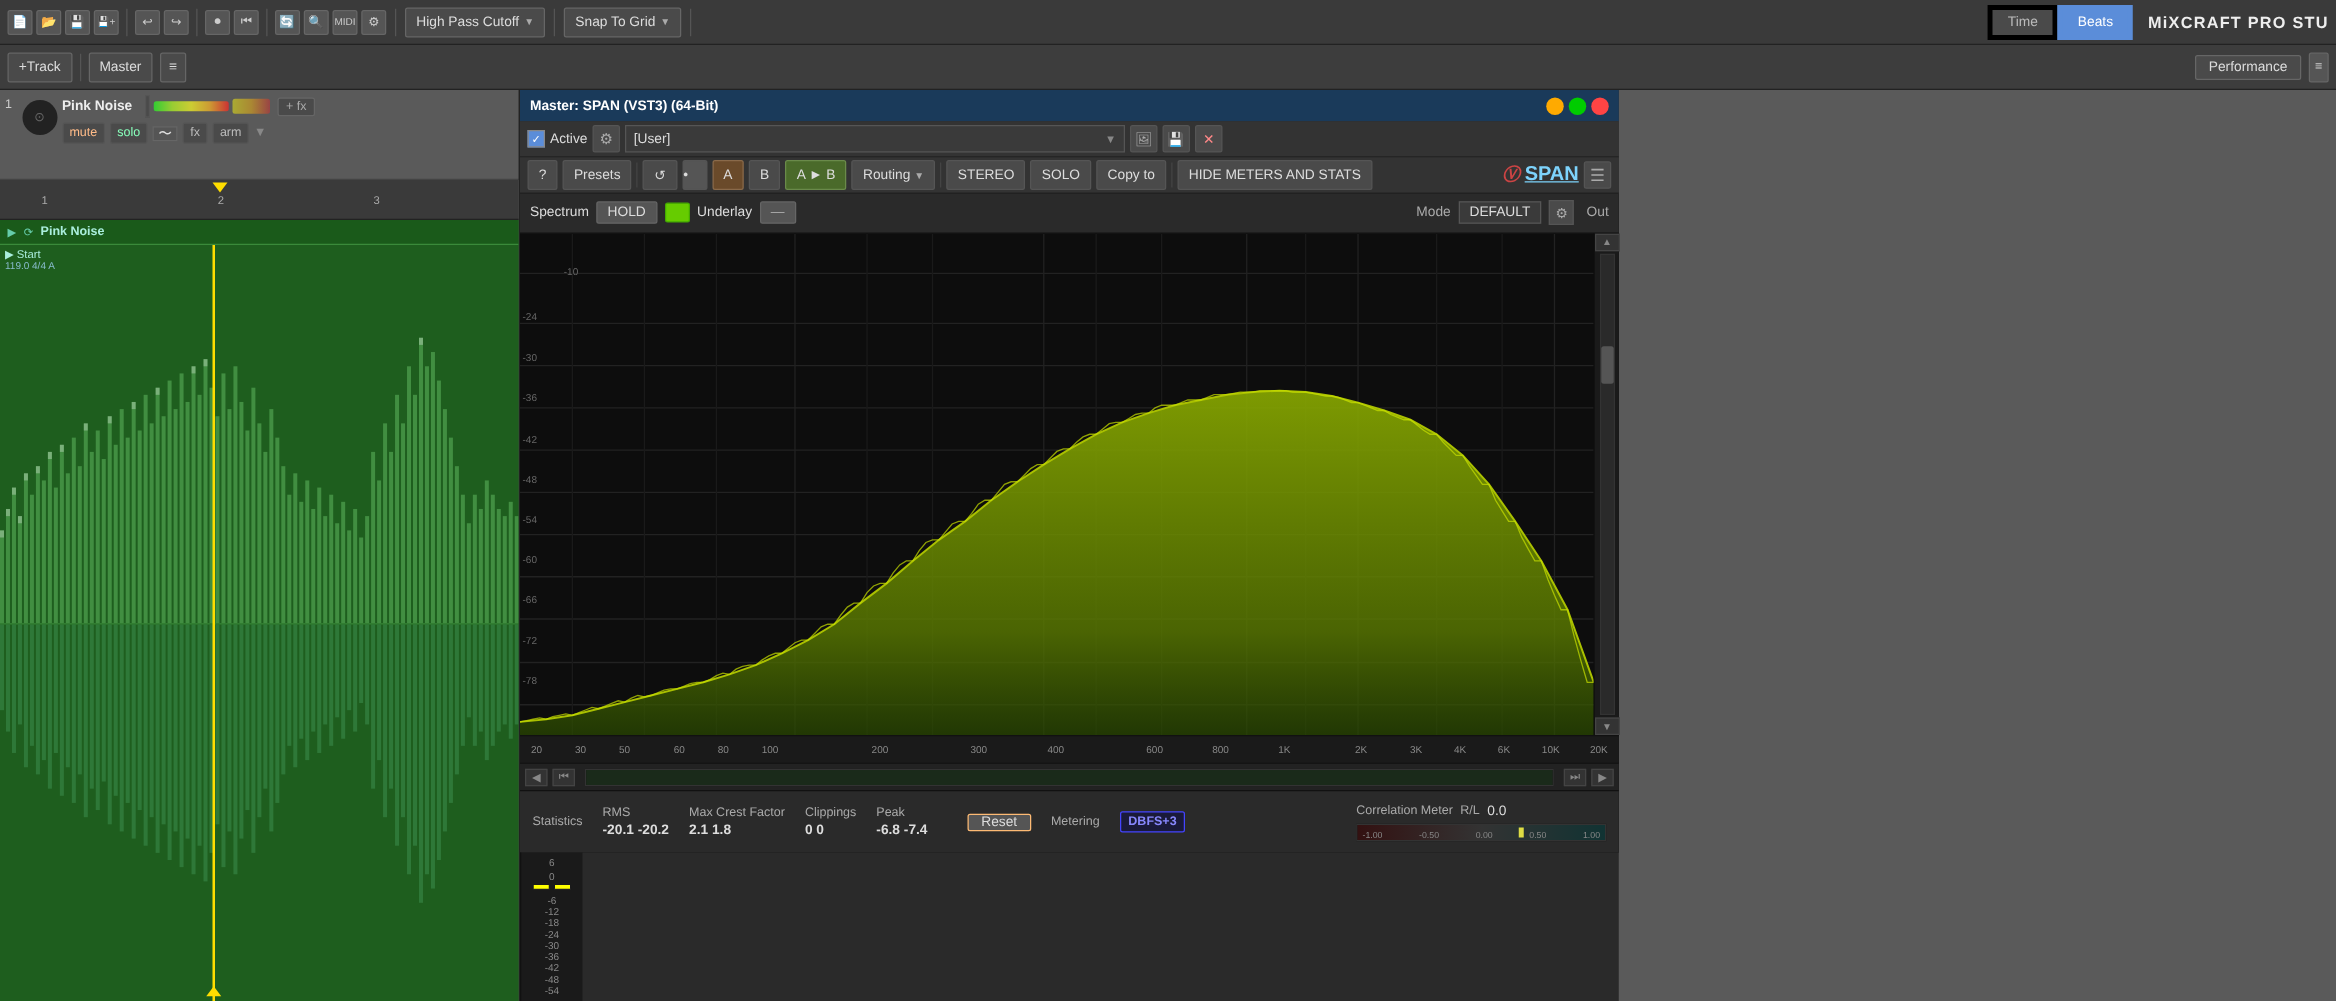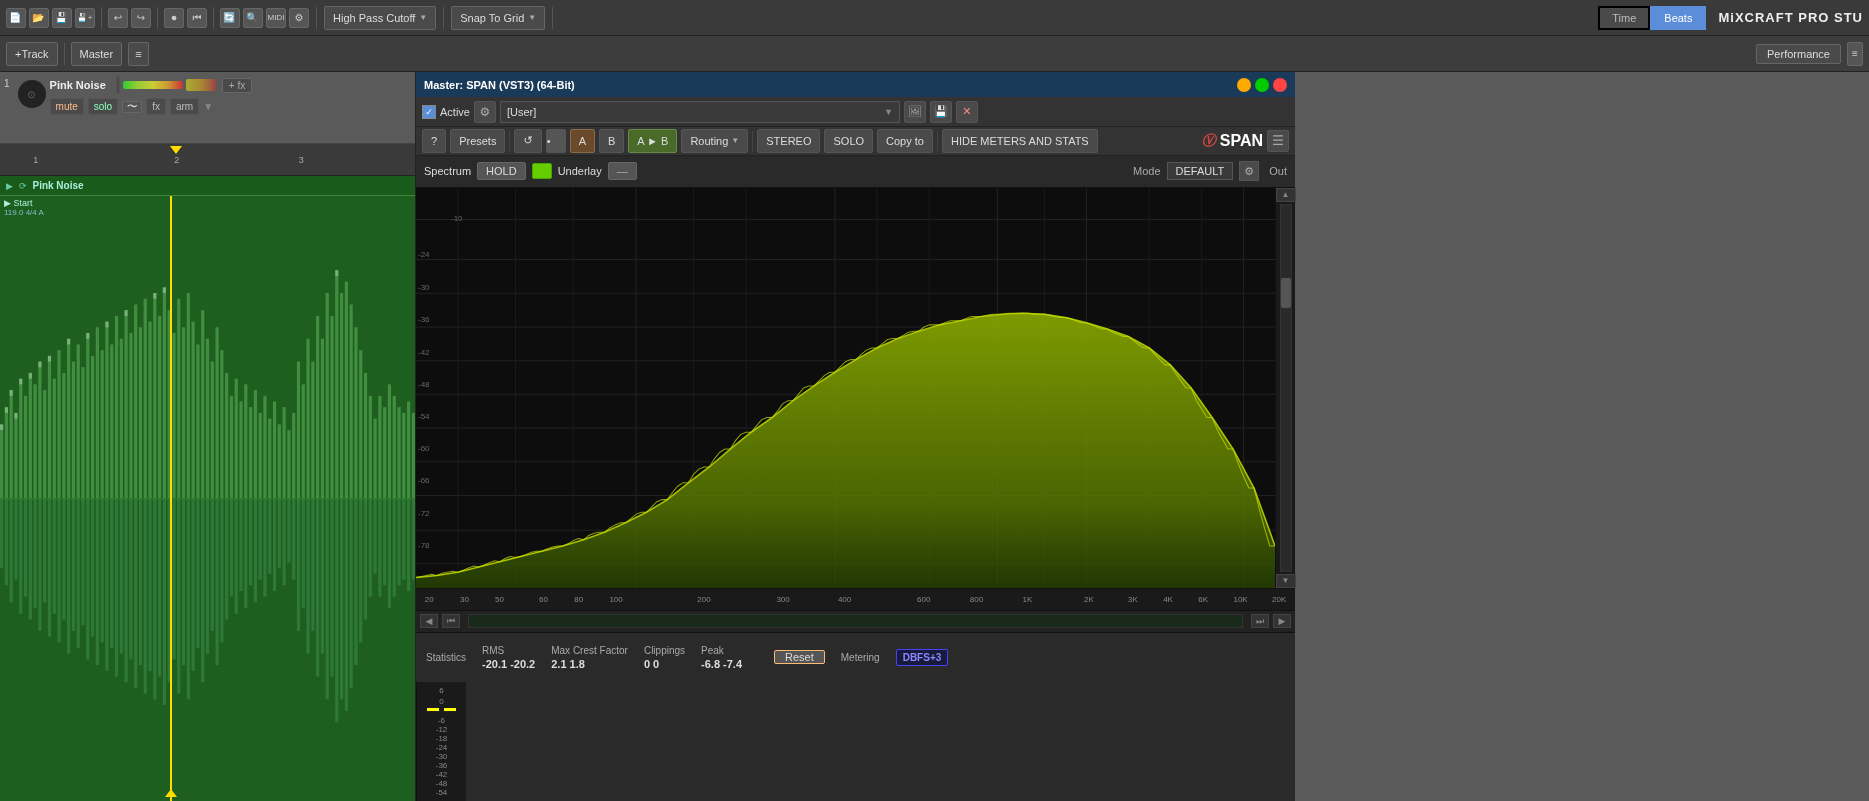--- a/index.html
+++ b/index.html
@@ -63,21 +63,21 @@
     }
     .dropdown-arrow { font-size: 8px; color: #aaa; }
 
     
     .time-beats-group {
       display: flex;
       margin-left: auto;
     }
     .time-btn {
       background: #4a4a4a;
-      border: 2px solid #000000;
+      border: 4px solid #000000;
       color: #bbb;
       padding: 4px 12px;
       font-size: 11px;
       cursor: pointer;
     }
     .time-btn.active {
       background: #5b8dd9;
       color: #fff;
       border-color: #5b8dd9;
     }
@@ -315,23 +315,24 @@
       background: #4a4a4a;
       border: 1px solid #555;
       color: #ddd;
       padding: 2px 8px;
       font-size: 11px;
       cursor: pointer;
       border-radius: 2px;
       height: 24px;
     }
     .span-logo-text {
-      color: #ffffff;
+      color: #7dd3fc;
       font-size: 16px;
       font-weight: bold;
+      text-decoration: underline;
     }
     .vst-menu-btn {
       background: #4a4a4a;
       border: 1px solid #555;
       color: #aaa;
       width: 22px;
       height: 22px;
       display: flex;
       align-items: center;
       justify-content: center;
@@ -1041,20 +1042,38 @@
           <span class="stat-value">0   0</span>
         </div>
         <div class="stat-group">
           <span class="stat-label">Peak</span>
           <span class="stat-value">-6.8  -7.4</span>
         </div>
         <button class="reset-btn">Reset</button>
         <span class="metering-label">Metering</span>
         <span class="metering-value">DBFS+3</span>
 
+        <div class="correlation-meter">
+          <div class="corr-top">
+            <span class="corr-label">Correlation Meter</span>
+            <span class="corr-rl">R/L</span>
+            <span class="corr-value">0.0</span>
+          </div>
+          <div class="corr-bar-container">
+            <div style="position:absolute;top:0;bottom:0;left:0;right:0;background:linear-gradient(to right,#311,#333,#133);"></div>
+            <div class="corr-bar-fill"></div>
+            <div class="corr-ticks">
+              <span>-1.00</span>
+              <span>-0.50</span>
+              <span>0.00</span>
+              <span>0.50</span>
+              <span>1.00</span>
+            </div>
+          </div>
+        </div>
       </div>
 
     </div>
 
     <div style="width:50px;background:#1a1a1a;border-left:1px solid #111;display:flex;flex-direction:column;align-items:center;padding:4px 4px;">
       <span style="color:#888;font-size:8px;margin-bottom:2px;">6</span>
       <span style="color:#888;font-size:8px;">0</span>
       <div style="display:flex;gap:3px;flex:1;align-items:flex-end;margin:4px 0;">
 
         <div style="width:14px;background:#111;height:100%;border:1px solid #222;position:relative;">

